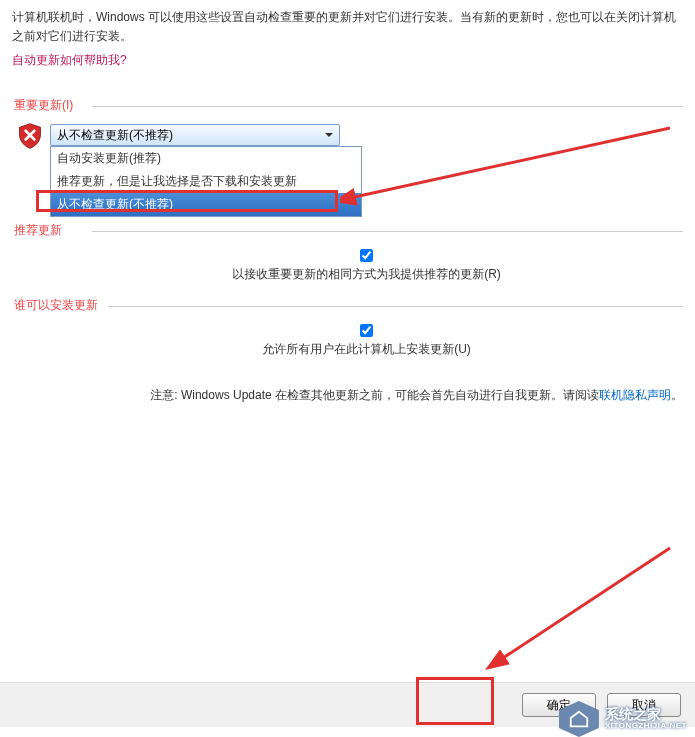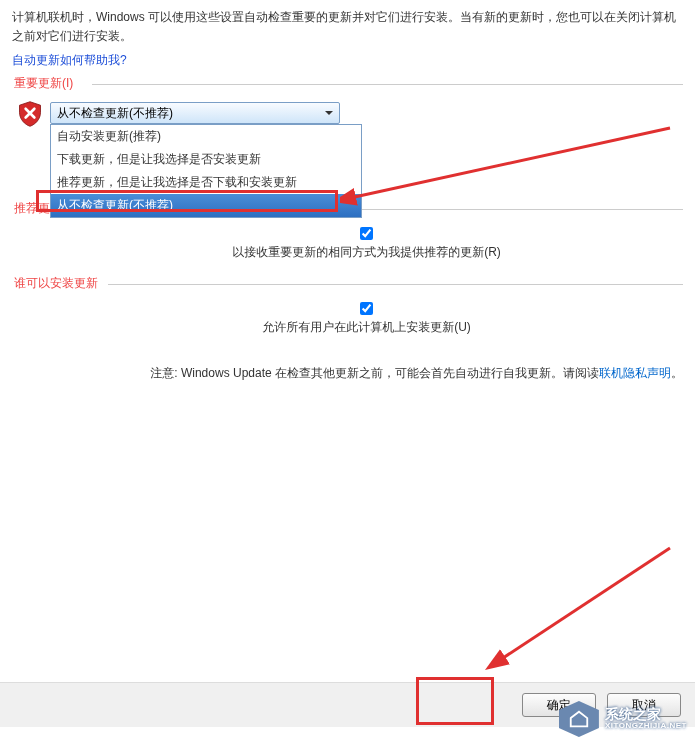--- a/index.html
+++ b/index.html
@@ -9,24 +9,24 @@
       color: #333;
       background: #fff;
       width: 695px;
       height: 737px;
       position: relative;
       overflow: hidden;
     }
     .content { padding: 8px 12px; }
     .intro-text { line-height: 1.6; margin-bottom: 6px; }
     .help-link {
-      color: #1d4ed8;
+      color: #be185d;
       text-decoration: none;
       display: inline-block;
-      margin-bottom: 6px;
+      margin-bottom: 28px;
     }
     .section-header {
       color: #ef4444;
       font-size: 12px;
       position: relative;
       margin-bottom: 10px;
       padding-left: 2px;
     }
     .section-header::after {
       content: "";
@@ -195,21 +195,20 @@
         <path d="M16 2 L28 6 V14 C28 22 22 28 16 30 C10 28 4 22 4 14 V6 Z" fill="#d42a2a" stroke="#8a1a1a" stroke-width="1"></path>
         <path d="M11 10 L21 20 M21 10 L11 20" stroke="#fff" stroke-width="3" stroke-linecap="round"></path>
       </svg>
     </span>
     <div class="dropdown-wrap">
       <button class="dropdown-btn">
         <span>从不检查更新(不推荐)</span>
       </button>
       <div class="dropdown-list">
         <div class="dropdown-item">自动安装更新(推荐)</div>
-        <div class="dropdown-item">下载更新，但是让我选择是否安装更新</div>
         <div class="dropdown-item">推荐更新，但是让我选择是否下载和安装更新</div>
         <div class="dropdown-item selected">从不检查更新(不推荐)</div>
       </div>
     </div>
     <div class="secondary-dropdown"></div>
   </div>
 
   
   <div class="section-header">推荐更新</div>
   <div class="checkbox-row">

